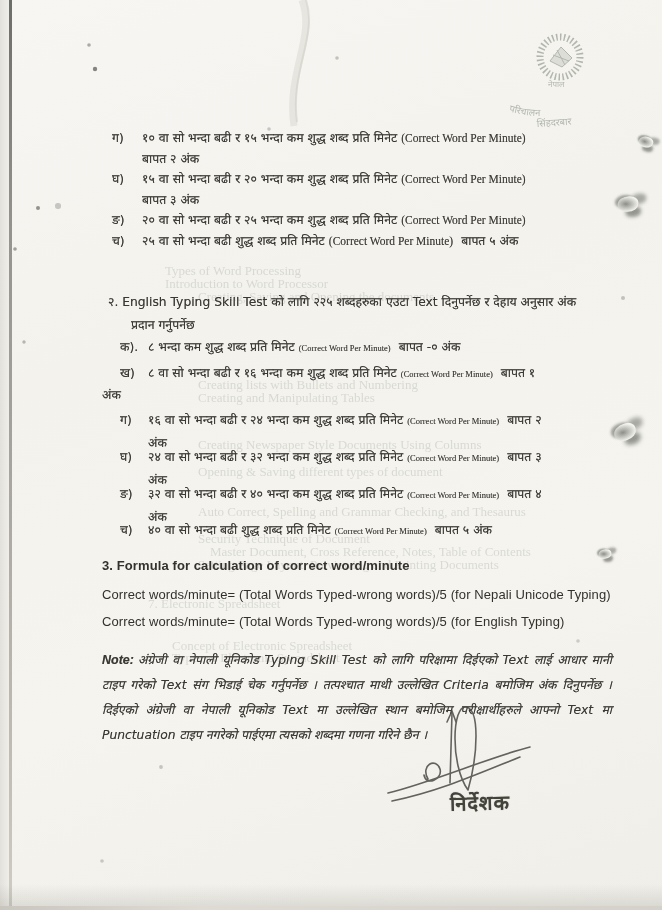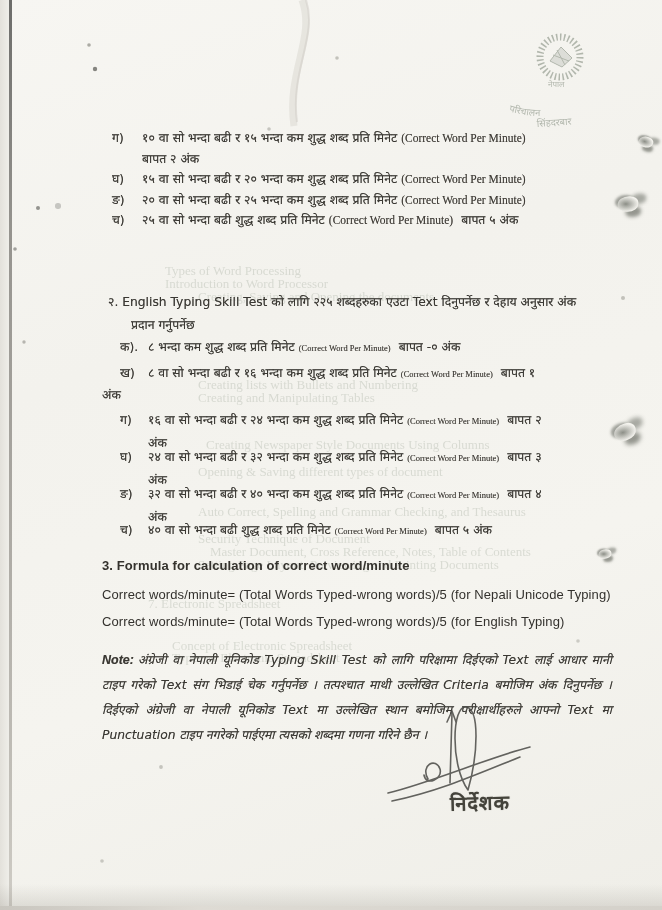--- a/index.html
+++ b/index.html
@@ -71,21 +71,21 @@
   <div class="smudge" style="left:638px;top:136px;transform:rotate(20deg) scale(.9);"></div>
   <div class="smudge" style="left:620px;top:198px;transform:scale(1.3);"></div>
   <div class="smudge" style="left:617px;top:426px;transform:rotate(-15deg) scale(1.4);"></div>
   <div class="smudge" style="left:597px;top:548px;transform:scale(.8);"></div>
 
   <div class="bleed" style="left:165px;top:263px;">Types of Word Processing</div>
   <div class="bleed" style="left:165px;top:276px;">Introduction to Word Processor</div>
   <div class="bleed" style="left:198px;top:289px;">Creating, Saving and Opening the documents</div>
   <div class="bleed" style="left:198px;top:377px;">Creating lists with Bullets and Numbering</div>
   <div class="bleed" style="left:198px;top:390px;">Creating and Manipulating Tables</div>
-  <div class="bleed" style="left:206px;top:437px;">Creating Newspaper Style Documents Using Columns</div>
+  <div class="bleed" style="left:198px;top:437px;">Creating Newspaper Style Documents Using Columns</div>
   <div class="bleed" style="left:198px;top:464px;">Opening &amp; Saving different types of document</div>
   <div class="bleed" style="left:198px;top:504px;">Auto Correct, Spelling and Grammar Checking, and Thesaurus</div>
   <div class="bleed" style="left:198px;top:531px;">Security Technique of Document</div>
   <div class="bleed" style="left:210px;top:544px;">Master Document, Cross Reference, Notes, Table of Contents</div>
   <div class="bleed" style="left:198px;top:557px;">Setting Page Layout, Previewing and Printing Documents</div>
   <div class="bleed" style="left:148px;top:596px;">7. Electronic Spreadsheet</div>
   <div class="bleed" style="left:172px;top:638px;">Concept of Electronic Spreadsheet</div>
   <div class="bleed" style="left:172px;top:650px;">Types of Electronic Spreadsheet</div>
 
   <svg class="stamp" width="150" height="125">
@@ -102,21 +102,21 @@
     </g>
   </svg>
 
   <div class="content dev sec1" style="position:absolute;">
     <div class="item">
       <span class="lbl">ग)</span>
       <span class="txt"><span class="l1"><span>१० वा सो भन्दा बढी र १५ भन्दा कम शुद्ध शब्द प्रति मिनेट</span><span class="paren1">(Correct Word Per Minute)</span><span class="tail"></span></span><span class="l2">बापत २ अंक</span></span>
     </div>
     <div class="item">
       <span class="lbl">घ)</span>
-      <span class="txt"><span class="l1"><span>१५ वा सो भन्दा बढी र २० भन्दा कम शुद्ध शब्द प्रति मिनेट</span><span class="paren1">(Correct Word Per Minute)</span><span class="tail"></span></span></span>
+      <span class="txt"><span class="l1"><span>१५ वा सो भन्दा बढी र २० भन्दा कम शुद्ध शब्द प्रति मिनेट</span><span class="paren1">(Correct Word Per Minute)</span><span class="tail"></span></span><span class="l2">बापत ३ अंक</span></span>
     </div>
     <div class="item">
       <span class="lbl">ङ)</span>
       <span class="txt"><span class="l1"><span>२० वा सो भन्दा बढी र २५ भन्दा कम शुद्ध शब्द प्रति मिनेट</span><span class="paren1">(Correct Word Per Minute)</span><span class="tail"></span></span></span>
     </div>
     <div class="item">
       <span class="lbl">च)</span>
       <span class="txt"><span class="l1"><span>२५ वा सो भन्दा बढी शुद्ध शब्द प्रति मिनेट</span><span class="paren1">(Correct Word Per Minute)</span><span class="tail">बापत ५ अंक</span></span><span class="l2"></span></span>
     </div>
   </div>

